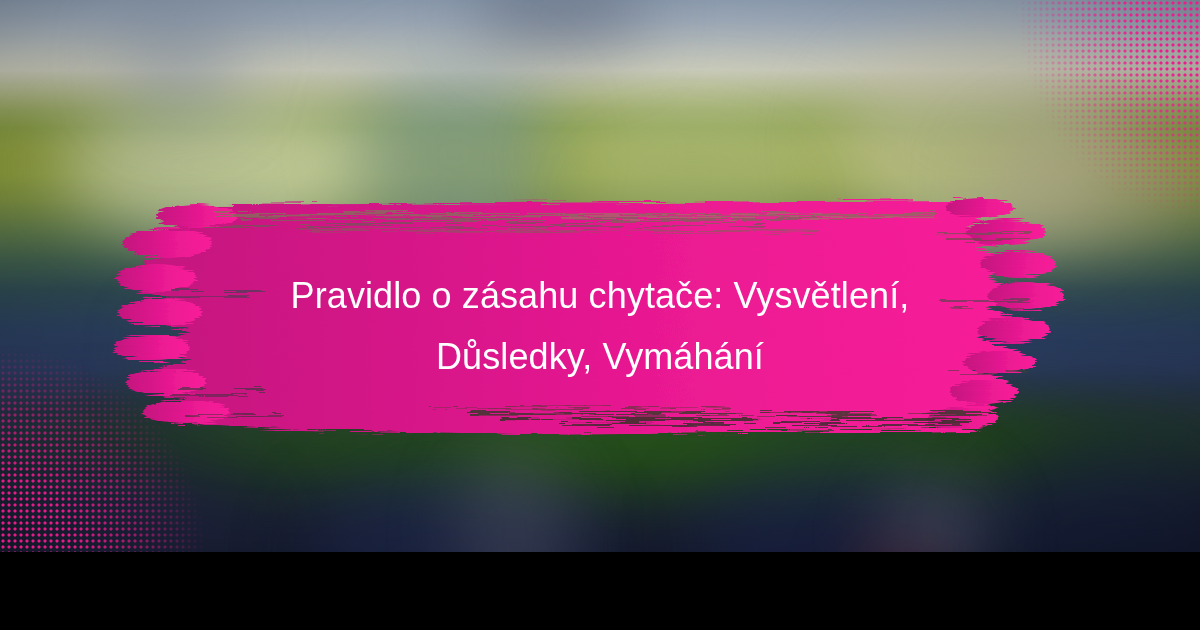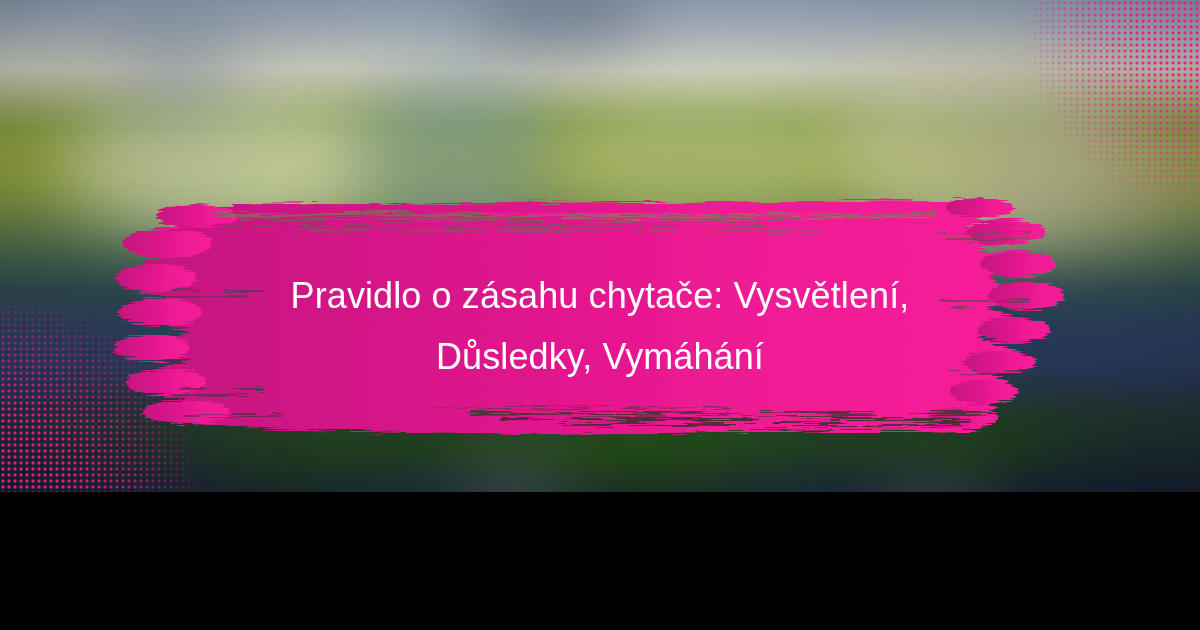--- a/index.html
+++ b/index.html
@@ -7,21 +7,21 @@
     padding: 0;
     background: #000;
   }
   body {
     font-family: "Liberation Sans", sans-serif;
   }
 
   #card {
     position: relative;
     width: 1200px;
-    height: 492px;
+    height: 552px;
     overflow: hidden;
     background: #20242e;
   }
 
   
   .bg-layer {
     position: absolute;
     inset: 0;
     overflow: hidden;
   }

